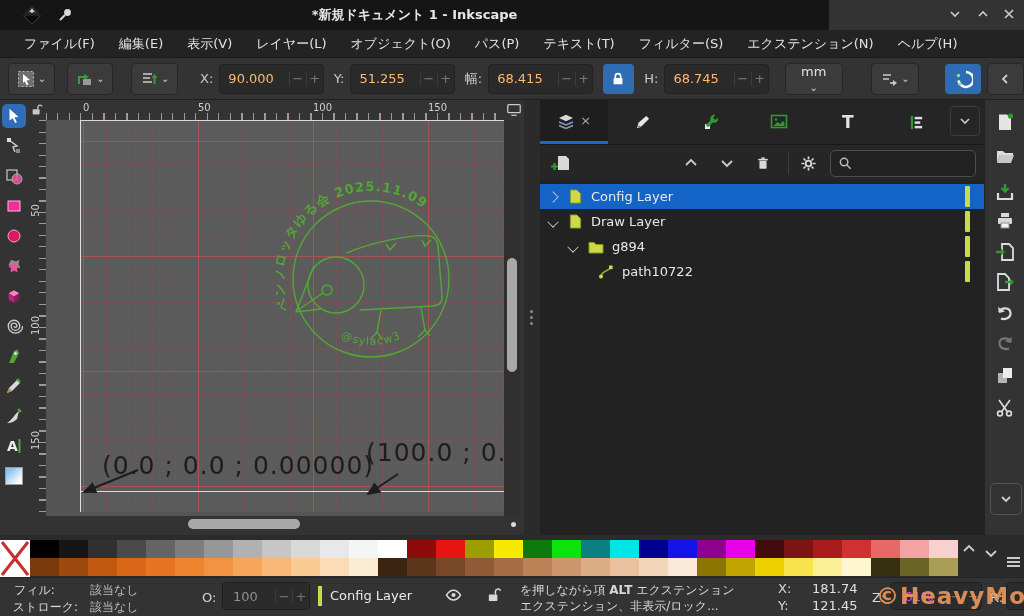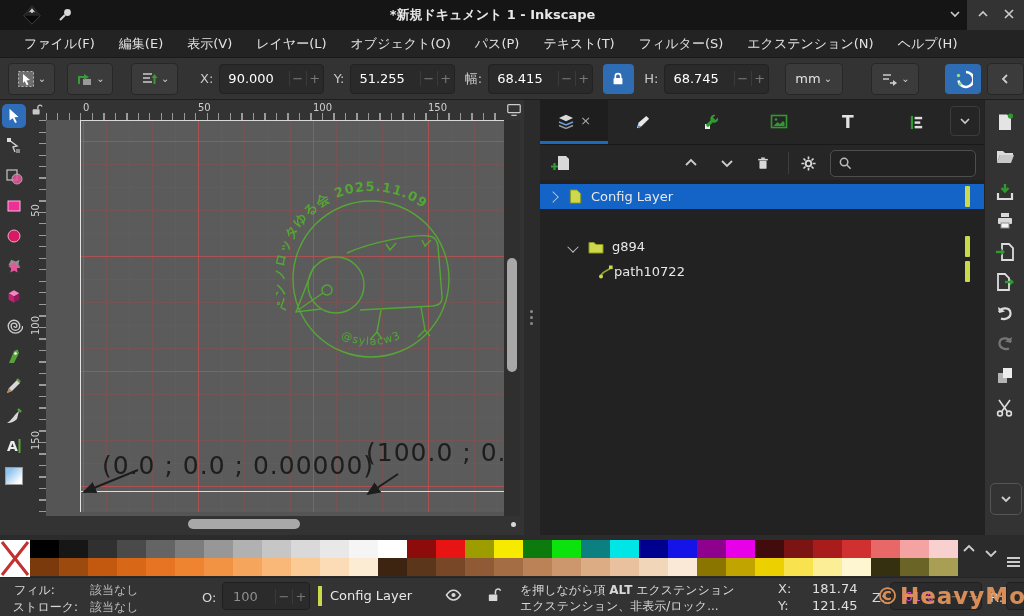--- a/index.html
+++ b/index.html
@@ -1,31 +1,31 @@
 <!DOCTYPE html>
 <html><head>
 <meta charset="utf-8">
 <style>
   html,body{margin:0;padding:0;}
   body{width:1024px;height:616px;position:relative;overflow:hidden;background:#333;
        font-family:"DejaVu Sans","Liberation Sans",sans-serif;color:#ddd;-webkit-font-smoothing:antialiased;}
   .abs{position:absolute;}
   
-  .titlebar{left:0;top:0;width:949px;height:30px;background:#151515;padding-left:18px;}
+  .titlebar{left:0;top:0;width:829px;height:30px;background:#151515;}
   .title{width:100%;text-align:center;line-height:30px;font-size:13px;font-weight:bold;color:#e8e8e8;}
   .winbtn{top:7px;width:18px;height:16px;color:#cfcfcf;}
   .menubar{left:0;top:30px;width:1024px;height:28px;background:#232323;display:flex;align-items:center;padding-left:12px;box-sizing:border-box;border-bottom:1px solid #1a1a1a;}
   .menuitem{font-size:13px;color:#e2e2e2;padding:0 12px;white-space:nowrap;}
   
   .ctrlbar{left:0;top:58px;width:1024px;height:42px;background:#333;border-bottom:1px solid #1e1e1e;display:flex;align-items:center;padding-left:8px;box-sizing:border-box;}
   .combo{height:30px;background:#3b3b3b;border:1px solid #272727;border-radius:4px;display:flex;align-items:center;justify-content:center;gap:3px;margin-right:12px;}
   .chev{font-size:10px;color:#cfcfcf;}
   .flbl{font-size:13px;color:#c9c9c9;margin:0 6px 0 10px;}
   .field{height:30px;background:#2a2a2a;border:1px solid #222;border-radius:4px;display:flex;align-items:center;box-sizing:border-box;}
-  .fval{flex:1;font-size:13px;color:#ffffff;padding-left:8px;}
+  .fval{flex:1;font-size:13px;color:#fdba74;padding-left:8px;}
   .spin{width:16px;text-align:center;color:#777;font-size:13px;border-left:1px solid #3a3a3a;}
   .bluebtn{width:34px;height:30px;background:#2e6cb4;border-radius:4px;display:flex;align-items:center;justify-content:center;}
   .sqbtn{height:30px;background:#3b3b3b;border:1px solid #272727;border-radius:4px;display:flex;align-items:center;justify-content:center;}
   
   .tool{width:24px;height:24px;margin:4px auto 6px auto;display:flex;align-items:center;justify-content:center;border-radius:5px;}
   .tool.active{background:#2f6db8;}
   
   .ruler{background:#333;}
   .hticks{position:absolute;left:0;bottom:0;width:100%;height:7px;background:repeating-linear-gradient(to right,#9a9a9a 0 1px,transparent 1px 11.5px);}
   .vticks{position:absolute;top:0;right:0;height:100%;width:7px;background:repeating-linear-gradient(to bottom,#9a9a9a 0 1px,transparent 1px 11.5px);}
@@ -162,21 +162,21 @@
         <rect x="4" y="8" width="10" height="7" rx="1" fill="#fff"></rect>
         <path d="M6 8V6a3 3 0 0 1 6 0v2" stroke="#fff" stroke-width="1.8" fill="none"></path>
       </svg>
   </div>
   <span class="flbl">H:</span>
   <div class="field" style="width:112px;">
     <span class="fval">68.745</span>
     <span class="spin">−</span>
     <span class="spin">+</span>
   </div>
-  <div class="combo" style="width:60px;margin-left:16px;">
+  <div class="combo" style="width:60px;margin-left:16px;flex-direction:column;">
     <span style="font-size:13px;color:#e2e2e2;">mm</span>
     <span class="chev">⌄</span>
   </div>
   <div class="combo" style="width:50px;margin-left:16px;">
     <svg width="18" height="18" viewBox="0 0 18 18">
         <path d="M3 5h8M3 9h6" stroke="#ccc" stroke-width="1.6"></path>
         <path d="M10 13h4" stroke="#ccc" stroke-width="1.6"></path>
         <path d="M13 10l4 3-4 3z" fill="#ccc"></path>
       </svg>
     <span class="chev">⌄</span>
@@ -441,35 +441,43 @@
 
   <div class="tree">
     <div class="trow sel" style="top:4px;">
       <span class="exp r" style="margin-left:8px;"></span>
       <svg width="15" height="15" viewBox="0 0 16 16" style="margin-left:10px;">
           <path d="M2.5 1h7l4 4v10h-11z" fill="#cdd94a" stroke="#8a941e"></path>
         </svg>
       <span style="margin-left:8px;">Config Layer</span>
       <span class="ybar"></span>
     </div>
+    <div class="trow" style="top:29px;">
+      <span class="exp d" style="margin-left:8px;"></span>
+      <svg width="15" height="15" viewBox="0 0 16 16" style="margin-left:10px;">
+          <path d="M2.5 1h7l4 4v10h-11z" fill="#cdd94a" stroke="#8a941e"></path>
+        </svg>
+      <span style="margin-left:8px;">Draw Layer</span>
+      <span class="ybar"></span>
+    </div>
     <div class="trow" style="top:54px;">
       <span class="exp d" style="margin-left:28px;"></span>
       <svg width="16" height="14" viewBox="0 0 16 14" style="margin-left:10px;">
           <path d="M1 2.5h5l2 2h7V13H1z" fill="#cdd94a" stroke="#8a941e"></path>
         </svg>
       <span style="margin-left:8px;">g894</span>
       <span class="ybar"></span>
     </div>
     <div class="trow" style="top:79px;">
       <svg width="16" height="16" viewBox="0 0 16 16" style="margin-left:58px;">
           <path d="M3 12C4.5 6.5 10 7.5 13 3.5" fill="none" stroke="#9aa82c" stroke-width="1.6"></path>
           <circle cx="3" cy="12.5" r="2" fill="#cdd94a"></circle>
           <rect x="11" y="1.5" width="3.6" height="3.6" fill="#cdd94a"></rect>
         </svg>
-      <span style="">path10722</span>
+      <span style="margin-left:8px;">path10722</span>
       <span class="ybar"></span>
     </div>
   </div>
 </div>
 
 <div class="abs cmdbar">
   <div class="cmd" style="top:12px;">
       <svg width="20" height="20" viewBox="0 0 20 20">
         <path d="M4 2.5h8l4 4V18H4z" fill="#e4e4e4"></path>
         <circle cx="15.5" cy="4" r="2.6" fill="#2f9a2f"></circle>

